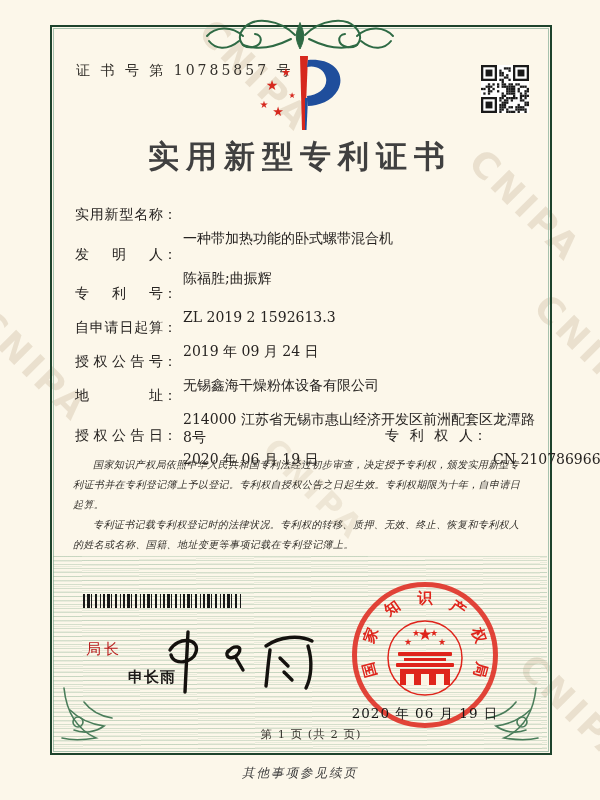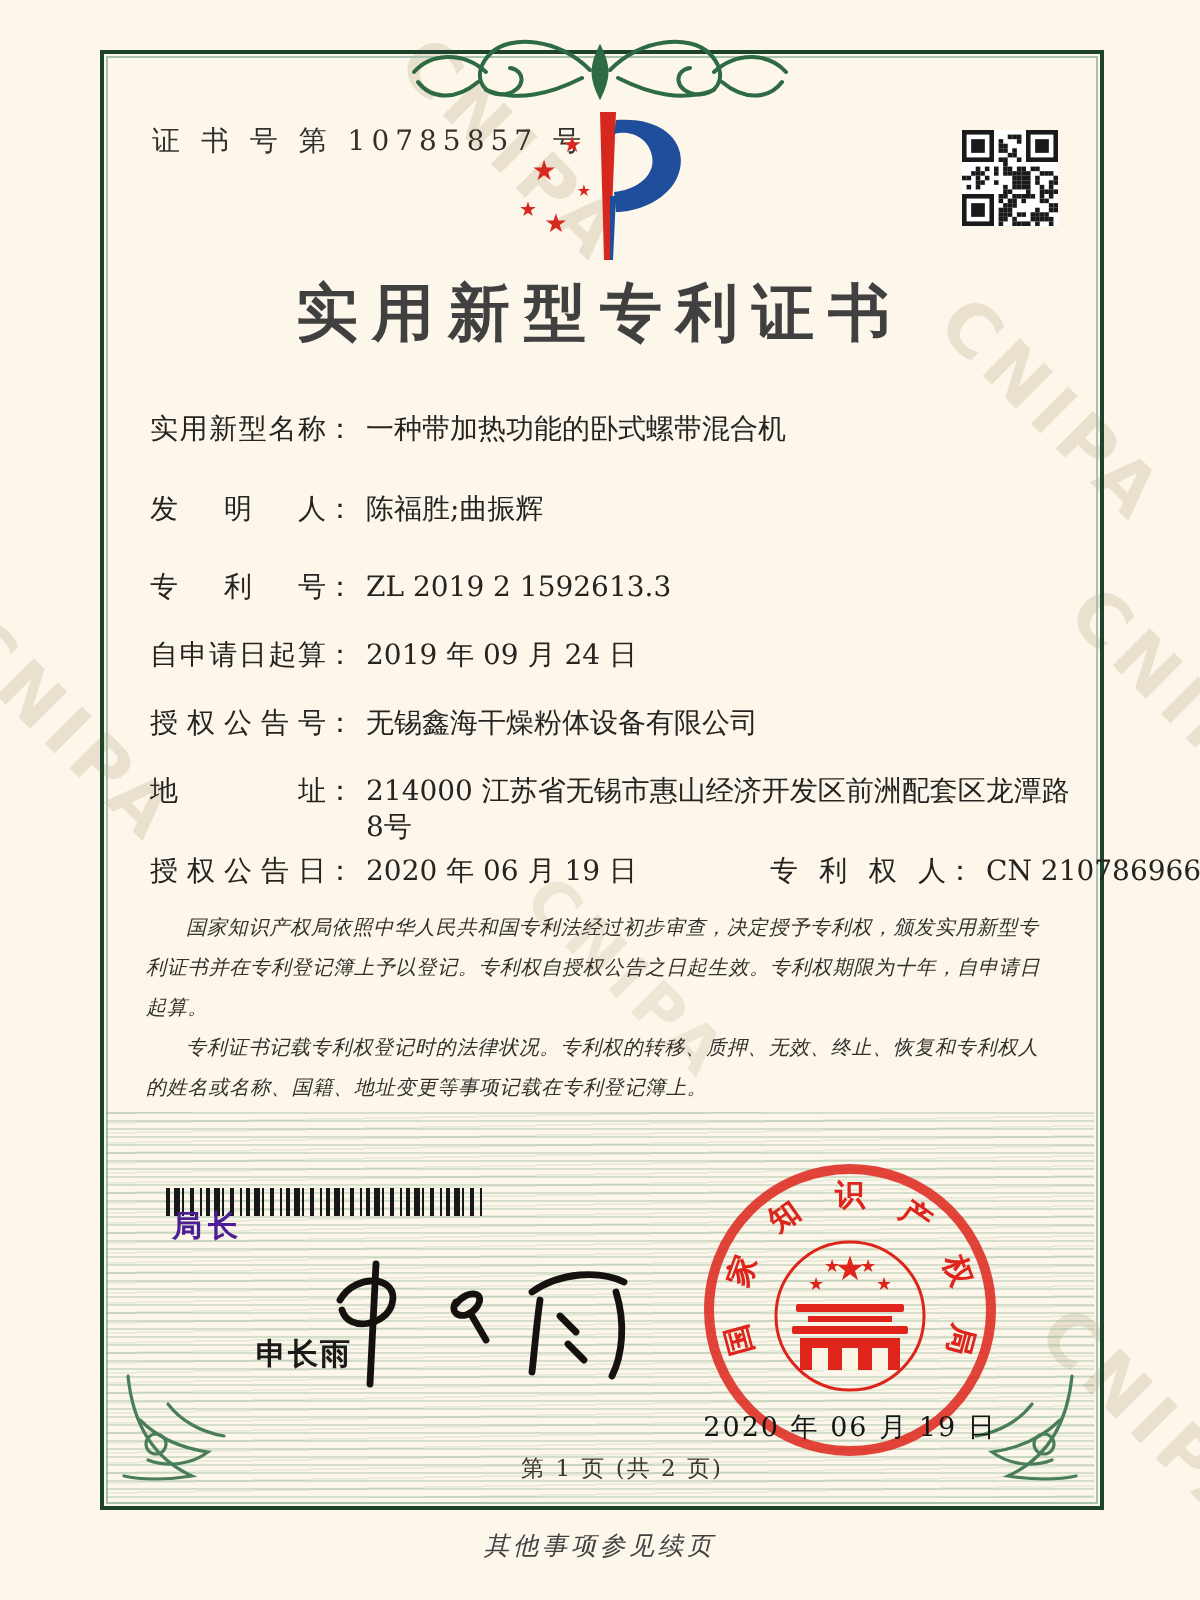--- a/index.html
+++ b/index.html
@@ -39,41 +39,41 @@
     position:absolute;left:0;top:136px;width:600px;text-align:center;
     font-size:31px;font-weight:bold;letter-spacing:7px;color:#404040;
   }
   
   .row{position:absolute;left:75px;font-size:14px;color:#262321;white-space:nowrap;}
   .row .lbl{
     display:inline-block;width:88px;text-align:justify;text-align-last:justify;
     font-weight:500;vertical-align:top;
   }
   .row .colon{vertical-align:top;}
-  .row .val{display:inline-block;max-width:352px;white-space:normal;vertical-align:top;line-height:18px;margin-left:6px;}
+  .row .val{display:inline-block;max-width:352px;white-space:normal;vertical-align:top;line-height:18px;margin-left:6px;margin-top:23px;}
   .grant-right{position:absolute;left:310px;top:0;white-space:nowrap;}
   
   .paras{
     position:absolute;left:73px;top:455px;width:454px;
     font-size:10px;line-height:20px;color:#33302b;
     font-style:oblique;letter-spacing:0.4px;
   }
   .paras p{margin:0;text-indent:2em;}
   
   .barcode{
     position:absolute;left:83px;top:594px;width:158px;height:14px;z-index:2;
     background:repeating-linear-gradient(90deg,
       #181818 0 2px, transparent 2px 4px,
       #181818 4px 7px, transparent 7px 8px,
       #181818 8px 9px, transparent 9px 12px,
       #181818 12px 14px, transparent 14px 17px,
       #181818 17px 18px, transparent 18px 20px);
   }
   
-  .director{position:absolute;left:86px;top:604px;font-size:15px;font-weight:700;letter-spacing:3px;color:#4c1d95;z-index:2;}
+  .director{position:absolute;left:86px;top:640px;font-size:15px;font-weight:400;letter-spacing:3px;color:#b91c1c;z-index:2;}
   .director-name{position:absolute;left:86px;top:668px;font-size:15px;font-weight:600;letter-spacing:1px;color:#1c1a18;z-index:2;margin-left:42px;}
   .sig{position:absolute;left:158px;top:622px;z-index:2;}
   
   .seal{
     position:absolute;left:352px;top:582px;width:146px;height:146px;z-index:3;
     border-radius:50%;border:5px solid rgba(222,36,26,0.85);
     box-sizing:border-box;
   }
   .seal-char{
     position:absolute;left:50%;top:50%;

